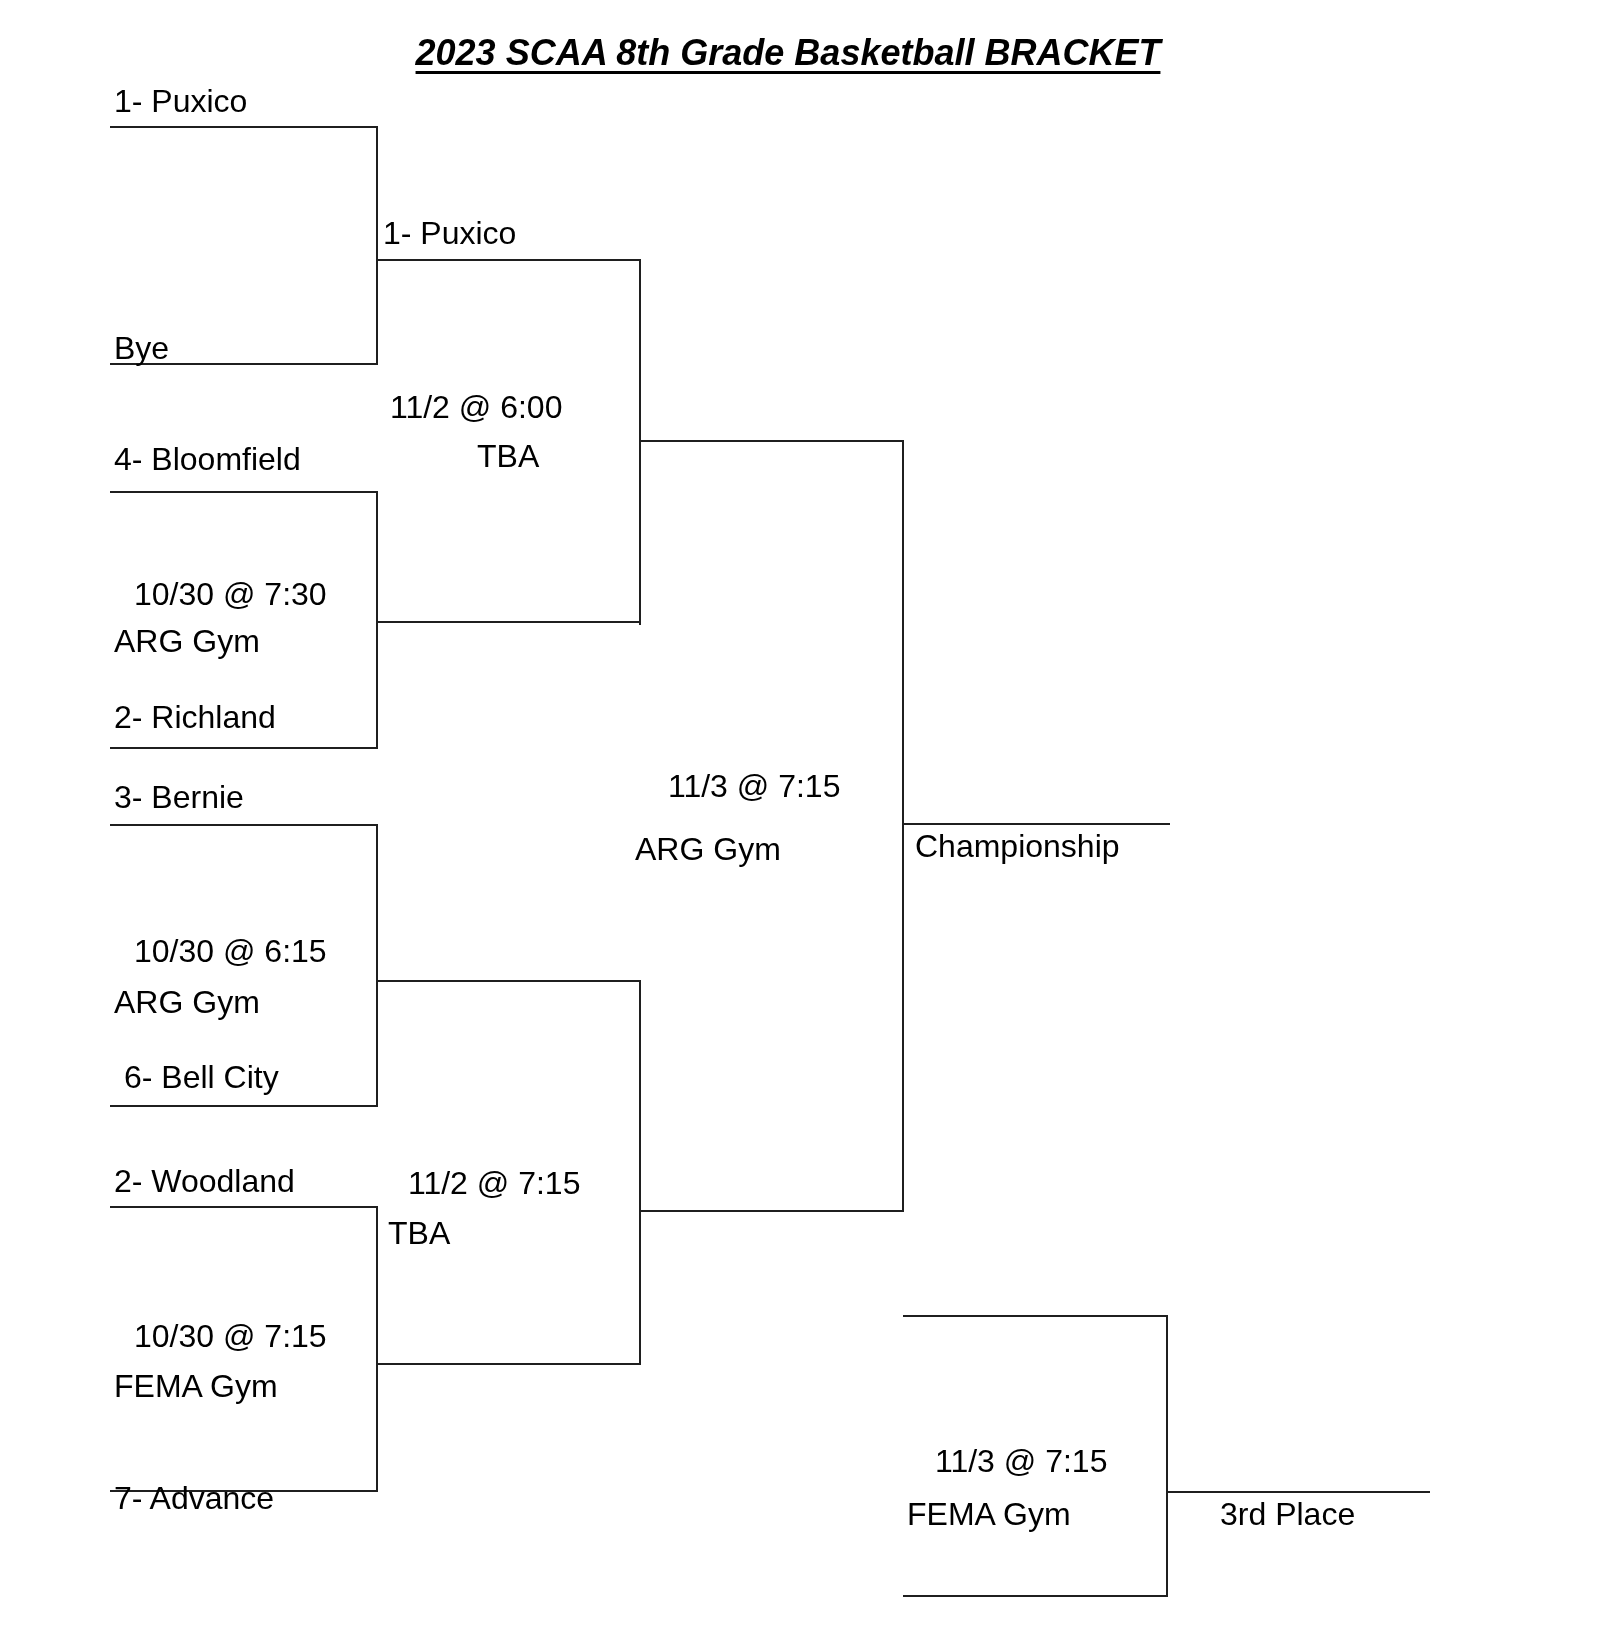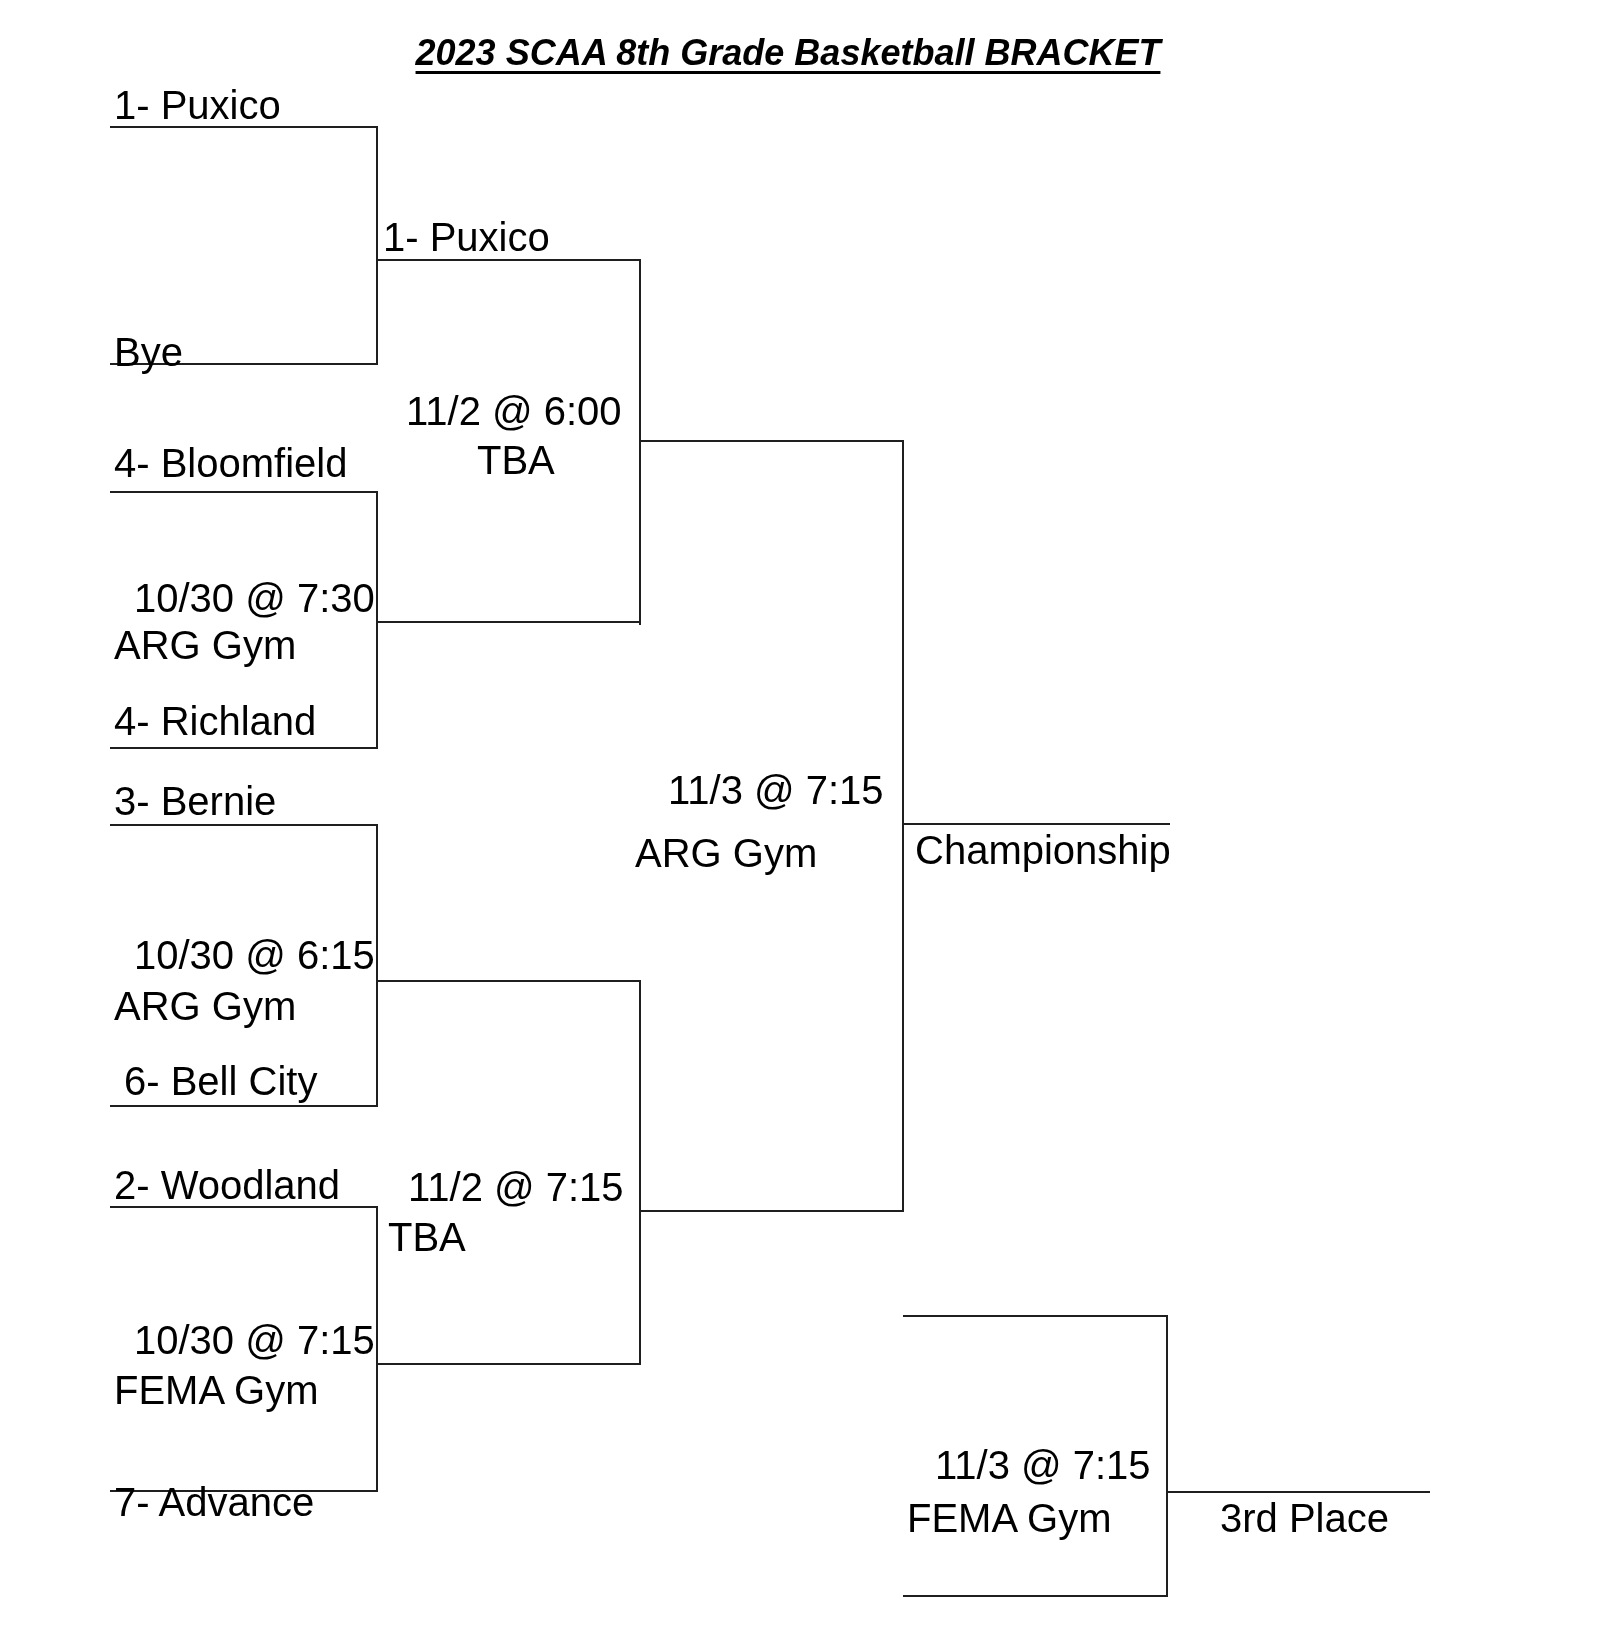--- a/index.html
+++ b/index.html
@@ -21,21 +21,21 @@
     font-size: 36px;
     font-weight: bold;
     font-style: italic;
     text-decoration: underline;
     text-decoration-thickness: 3px;
     text-underline-offset: 6px;
     white-space: nowrap;
   }
   .lbl {
     position: absolute;
-    font-size: 40px;
+    font-size: 32px;
     line-height: 1;
     white-space: nowrap;
   }
   .hl { position: absolute; height: 2px; background: #1f1f1f; }
   .vl { position: absolute; width: 2px;  background: #1f1f1f; }
   .artifact { position: absolute; left: 1492px; top: 0; }
 </style>
 </head>
 <body>
 
@@ -74,32 +74,32 @@
   <div class="hl" style="left:903px; top:1315px; width:264px;"></div>
   <div class="hl" style="left:903px; top:1595px; width:264px;"></div>
   <div class="vl" style="left:1166px; top:1315px; height:282px;"></div>
   <div class="hl" style="left:1167px; top:1491px; width:263px;"></div>
 
   <div class="lbl" style="left:114px; top:85px;">1- Puxico</div>
   <div class="lbl" style="left:114px; top:323px;margin-top:9px;">Bye</div>
   <div class="lbl" style="left:114px; top:443px;">4- Bloomfield</div>
   <div class="lbl" style="left:134px; top:578px;">10/30 @ 7:30</div>
   <div class="lbl" style="left:114px; top:625px;">ARG Gym</div>
-  <div class="lbl" style="left:114px; top:701px;">4- Richland</div>
+  <div class="lbl" style="left:114px; top:701px;">2- Richland</div>
   <div class="lbl" style="left:114px; top:781px;">3- Bernie</div>
   <div class="lbl" style="left:134px; top:935px;">10/30 @ 6:15</div>
   <div class="lbl" style="left:114px; top:986px;">ARG Gym</div>
   <div class="lbl" style="left:114px; top:1061px;margin-left:10px;">6- Bell City</div>
   <div class="lbl" style="left:114px; top:1165px;">2- Woodland</div>
   <div class="lbl" style="left:134px; top:1320px;">10/30 @ 7:15</div>
   <div class="lbl" style="left:114px; top:1370px;">FEMA Gym</div>
   <div class="lbl" style="left:114px; top:1447px;margin-top:35px;">7- Advance</div>
 
   <div class="lbl" style="left:383px; top:217px;">1- Puxico</div>
-  <div class="lbl" style="left:406px; top:391px;text-align:right;">11/2 @ 6:00</div>
+  <div class="lbl" style="left:390px; top:391px;text-align:right;">11/2 @ 6:00</div>
   <div class="lbl" style="left:477px; top:440px;">TBA</div>
   <div class="lbl" style="left:408px; top:1167px;">11/2 @ 7:15</div>
   <div class="lbl" style="left:388px; top:1217px;">TBA</div>
 
   <div class="lbl" style="left:668px; top:770px;">11/3 @ 7:15</div>
   <div class="lbl" style="left:635px; top:833px;">ARG Gym</div>
   <div class="lbl" style="left:915px; top:830px;">Championship</div>
 
   <div class="lbl" style="left:935px; top:1445px;">11/3 @ 7:15</div>
   <div class="lbl" style="left:907px; top:1498px;">FEMA Gym</div>

